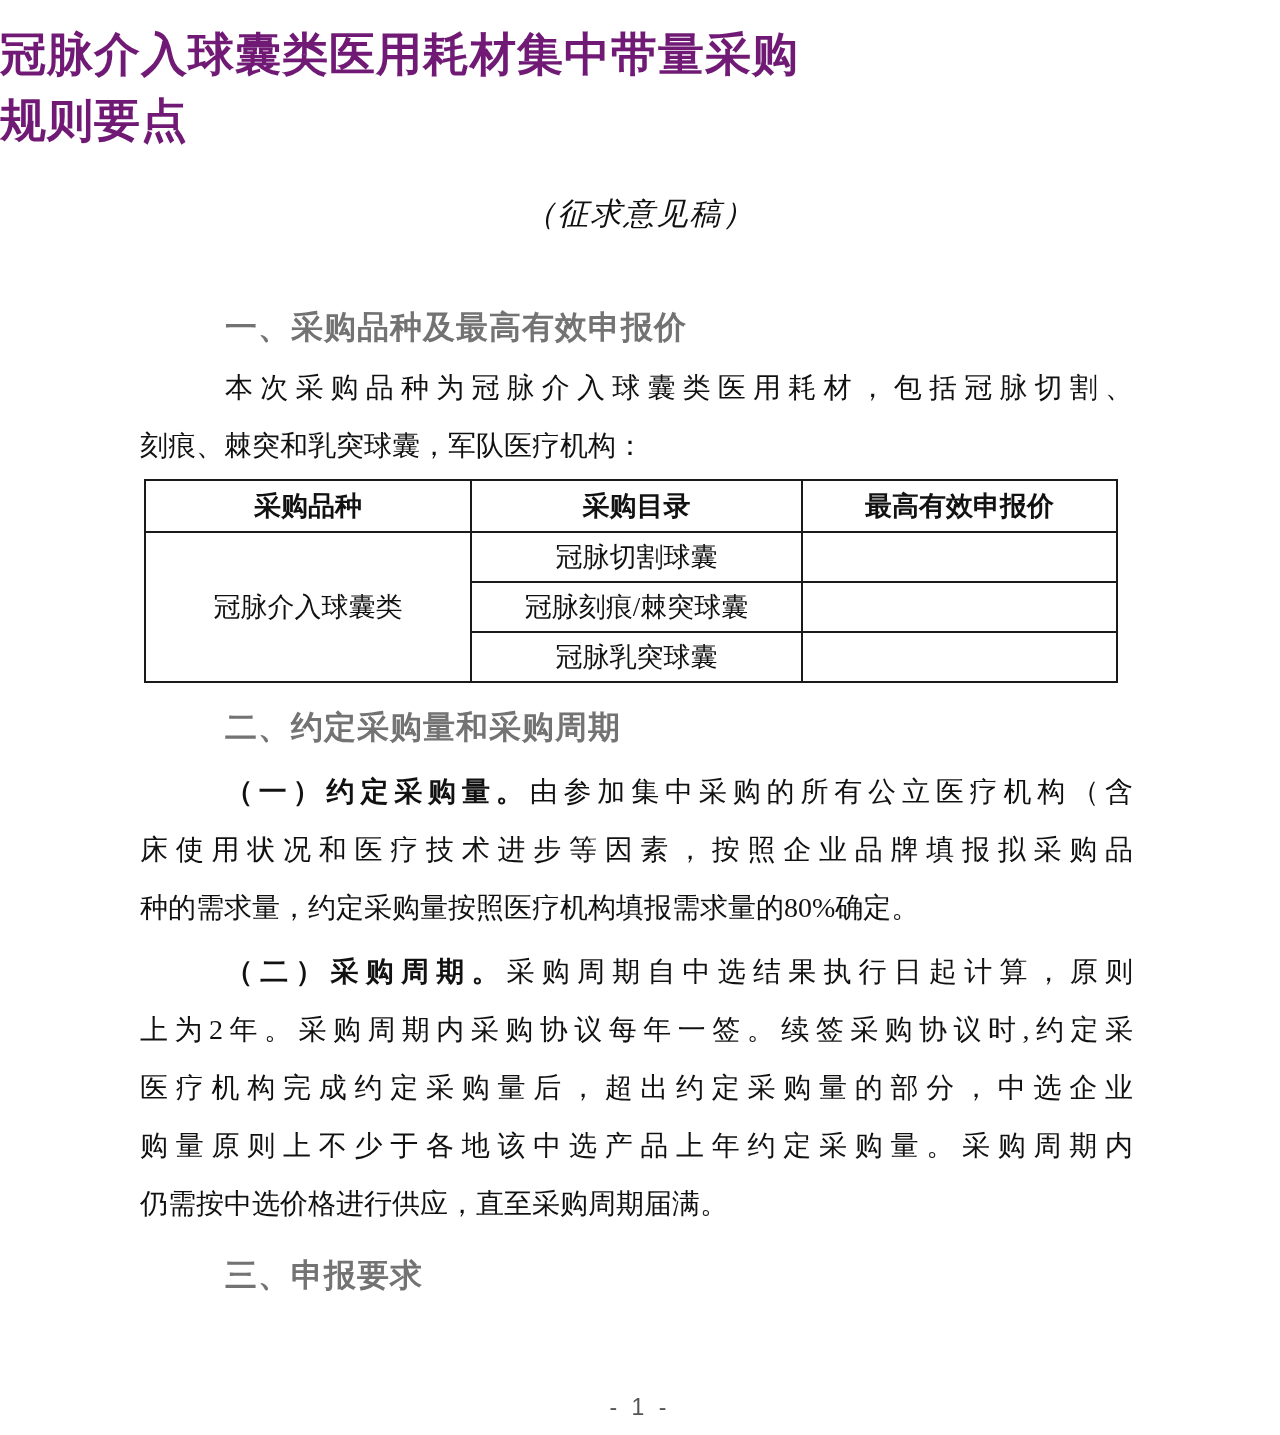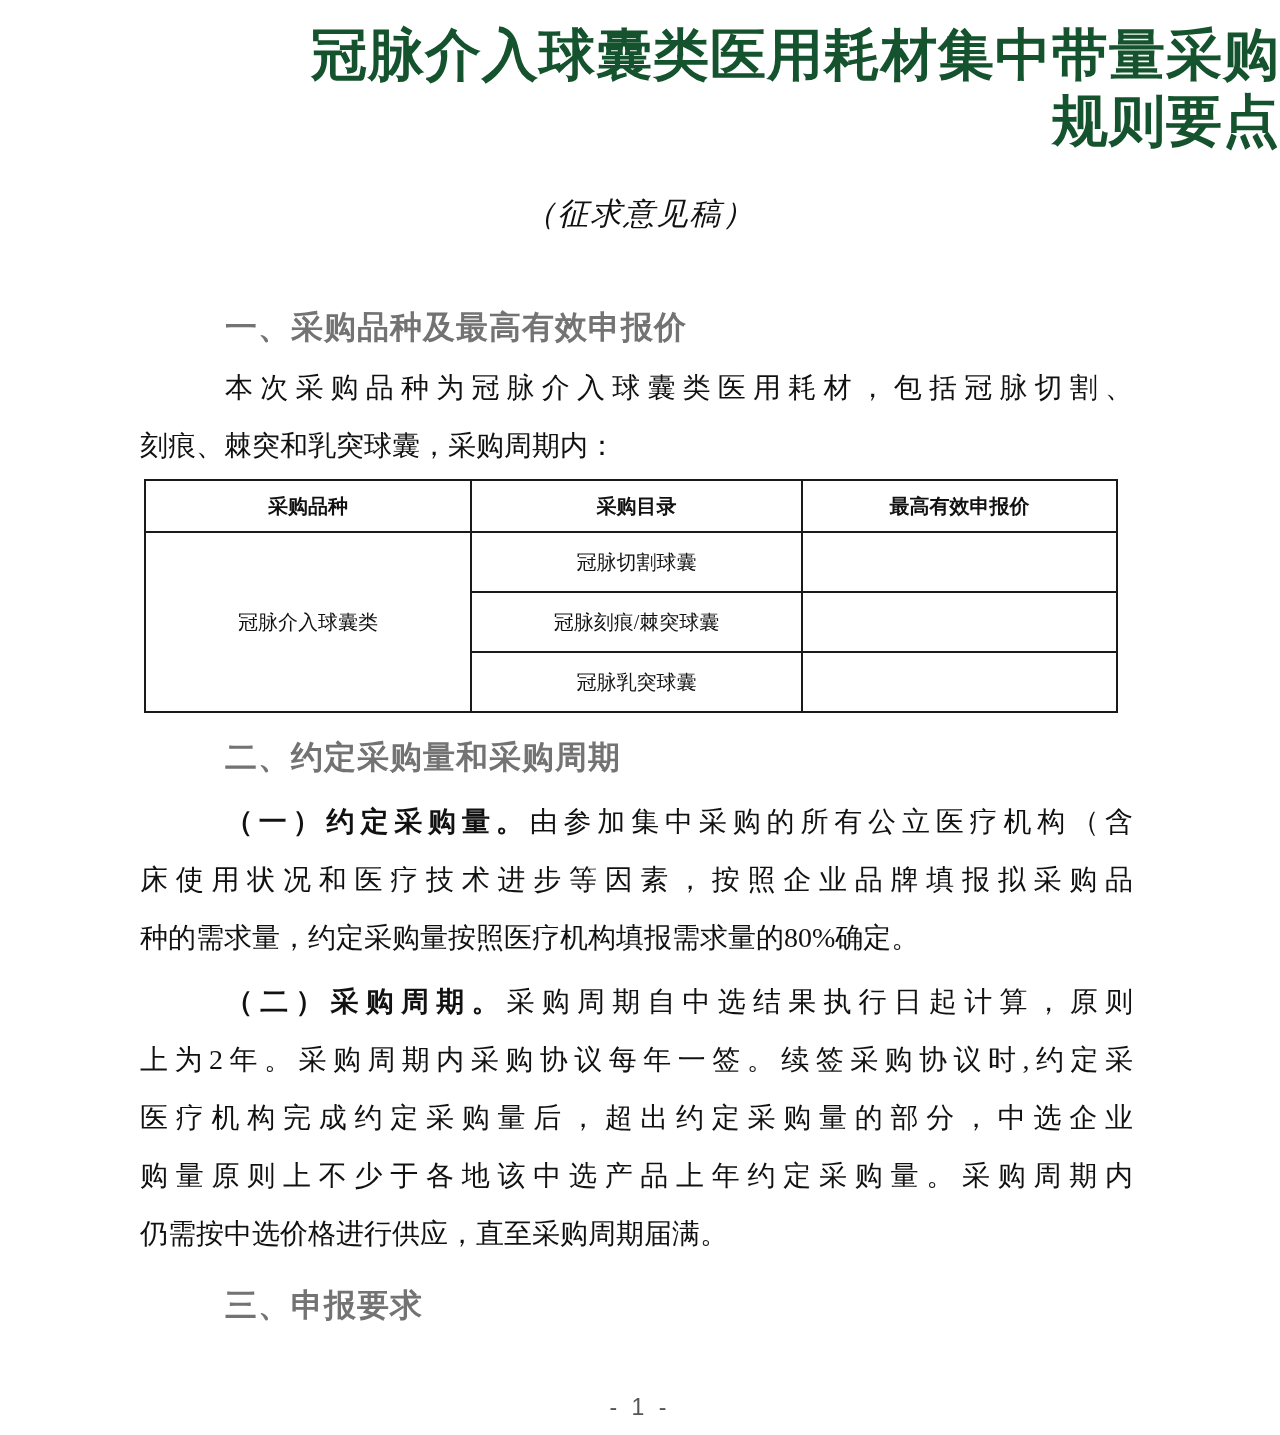--- a/index.html
+++ b/index.html
@@ -17,26 +17,26 @@
     top: 0; left: 0;
     width: 1280px;
     height: 1435px;
     padding-top: 22px;
   }
   .content {
     margin-left: 140px;
     width: 993px;
   }
   .title {
-    text-align: right;
-    font-size: 56px;
+    text-align: left;
+    font-size: 46px;
     line-height: 66px;
     font-weight: bold;
     letter-spacing: 1px;
-    color: #14532d;
+    color: #701a75;
   }
   .subtitle {
     text-align: center;
     font-size: 31px;
     margin-top: 39px;
     font-style: italic;
     font-weight: 500;
     letter-spacing: 2px;
   }
   .sec-heading {
@@ -74,27 +74,27 @@
     border-collapse: collapse;
     margin-top: 4px;
     margin-left: 4px;
     width: 972px;
     table-layout: fixed;
   }
   table.doc-table th, table.doc-table td {
     border: 2px solid #1a1a1a;
     text-align: center;
     vertical-align: middle;
-    font-size: 20px;
+    font-size: 27px;
   }
   table.doc-table th {
     font-weight: bold;
     height: 52px;
   }
-  table.doc-table td { height: 60px; font-weight: normal; }
+  table.doc-table td { height: 50px; font-weight: normal; }
   .col1 { width: 326px; }
   .col2 { width: 331px; }
   .col3 { width: 315px; }
   .footer {
     position: absolute;
     left: 0;
     bottom: 14px;
     width: 100%;
     text-align: center;
     font-family: "Liberation Sans", "DejaVu Sans", sans-serif;
@@ -111,21 +111,21 @@
   <div class="title">冠脉介入球囊类医用耗材集中带量采购</div>
   <div class="title">规则要点</div>
   <div class="subtitle">（征求意见稿）</div>
 
   <div class="content">
 
     <div class="sec-heading h1">一、采购品种及最高有效申报价</div>
 
     <div class="para">
       <div class="line indent">本次采购品种为冠脉介入球囊类医用耗材，包括冠脉切割、</div>
-      <div class="line last">刻痕、棘突和乳突球囊，采购周期内：</div>
+      <div class="line last">刻痕、棘突和乳突球囊，军队医疗机构：</div>
     </div>
 
     <table class="doc-table">
       <colgroup>
           <col class="col1">
           <col class="col2">
           <col class="col3">
         </colgroup>
       <thead>
         <tr>

